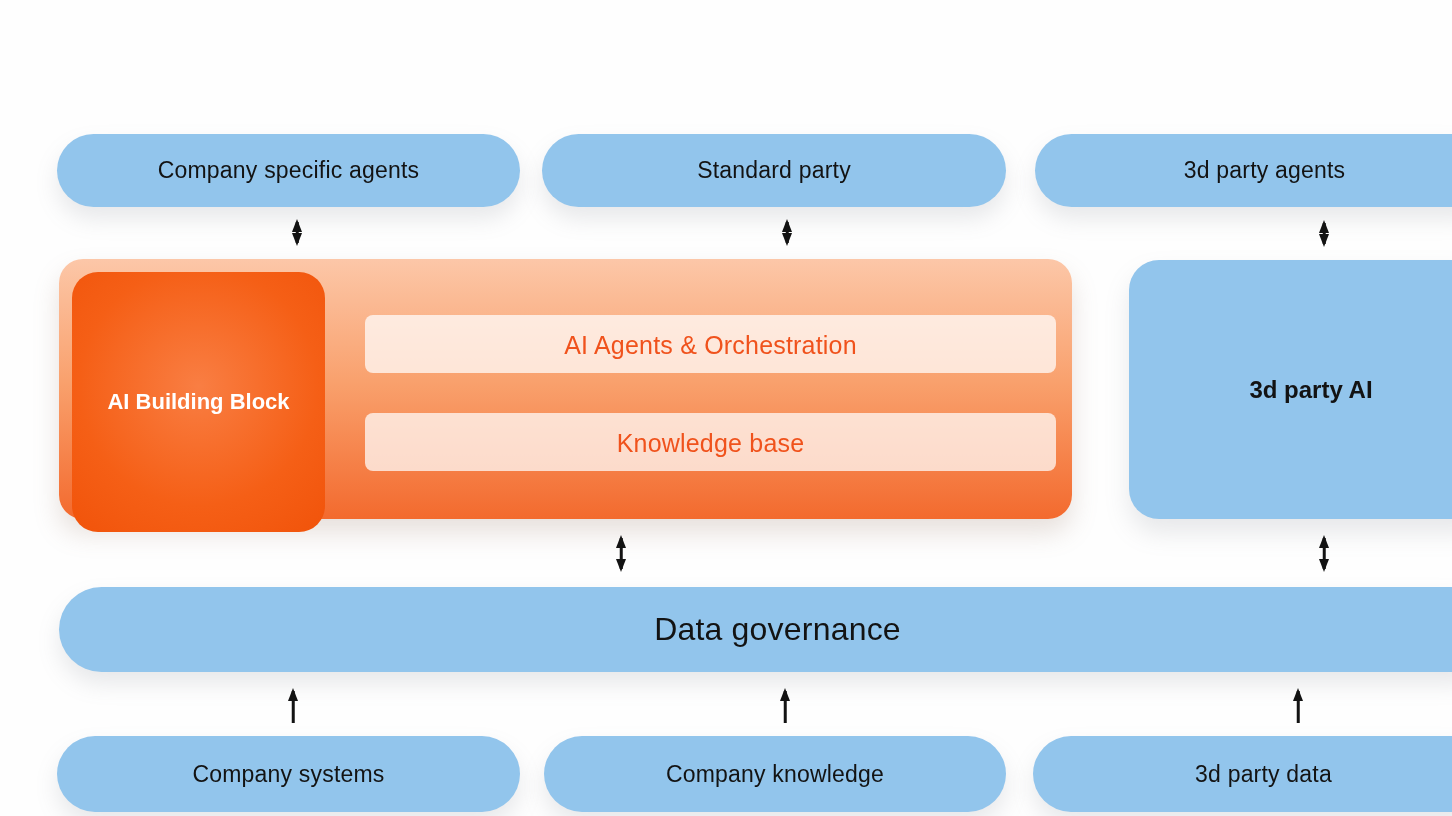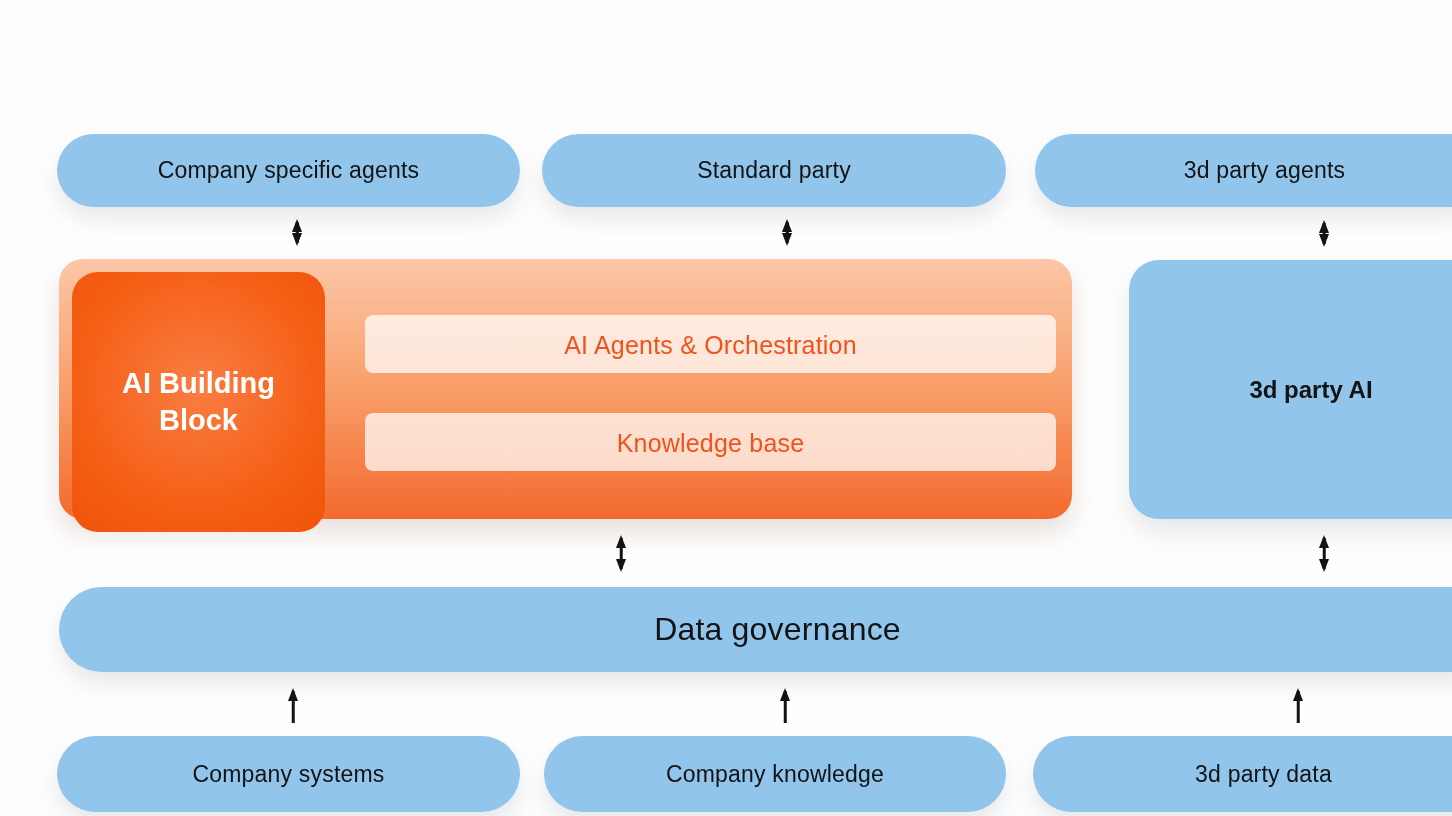--- a/index.html
+++ b/index.html
@@ -40,21 +40,21 @@
     position:absolute;left:7px;top:207px;width:1013px;height:260px;
     border-radius:24px;
     background:linear-gradient(180deg,#FCC7A8 0%,#F9A06C 48%,#F36A2E 100%);
     box-shadow:0 14px 26px rgba(150,120,100,.22);
   }
   .ai-core{
     position:absolute;left:0;top:0;width:253px;height:260px;
     border-radius:26px;
     background:radial-gradient(circle at 50% 44%,#F97E43 0%,#F55F16 62%,#F1530A 100%);
     display:flex;align-items:center;justify-content:center;
-    color:#FFFFFF;font-size:29px;font-weight:700;line-height:1.28;
+    color:#FFFFFF;font-size:22px;font-weight:700;line-height:1.28;
     text-align:center;
   }
   .ai-core span{display:block;width:185px;}
   .layers{
     position:absolute;left:280px;top:30px;width:717px;bottom:22px;
     display:flex;flex-direction:column;gap:14px;
   }
   .layer{
     flex:1;
     background:rgba(255,255,255,.72);

